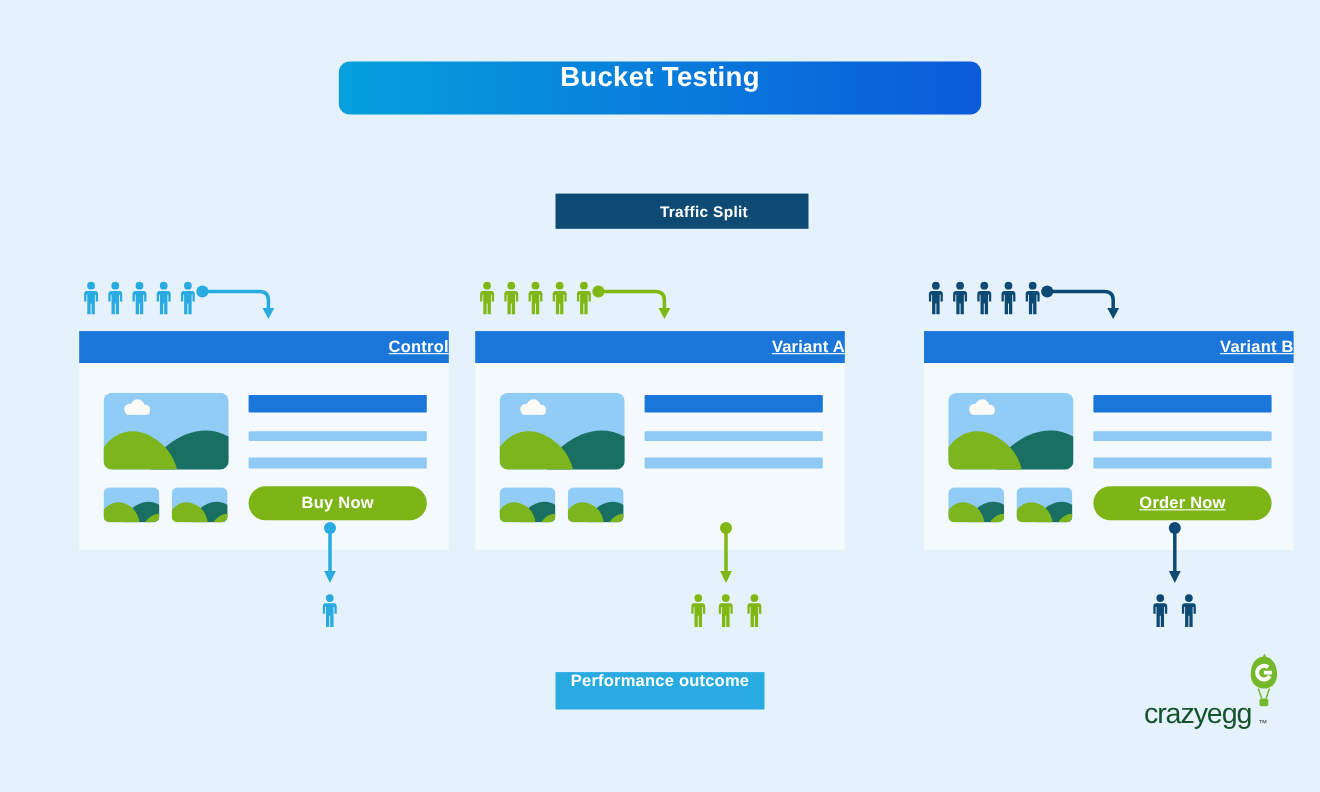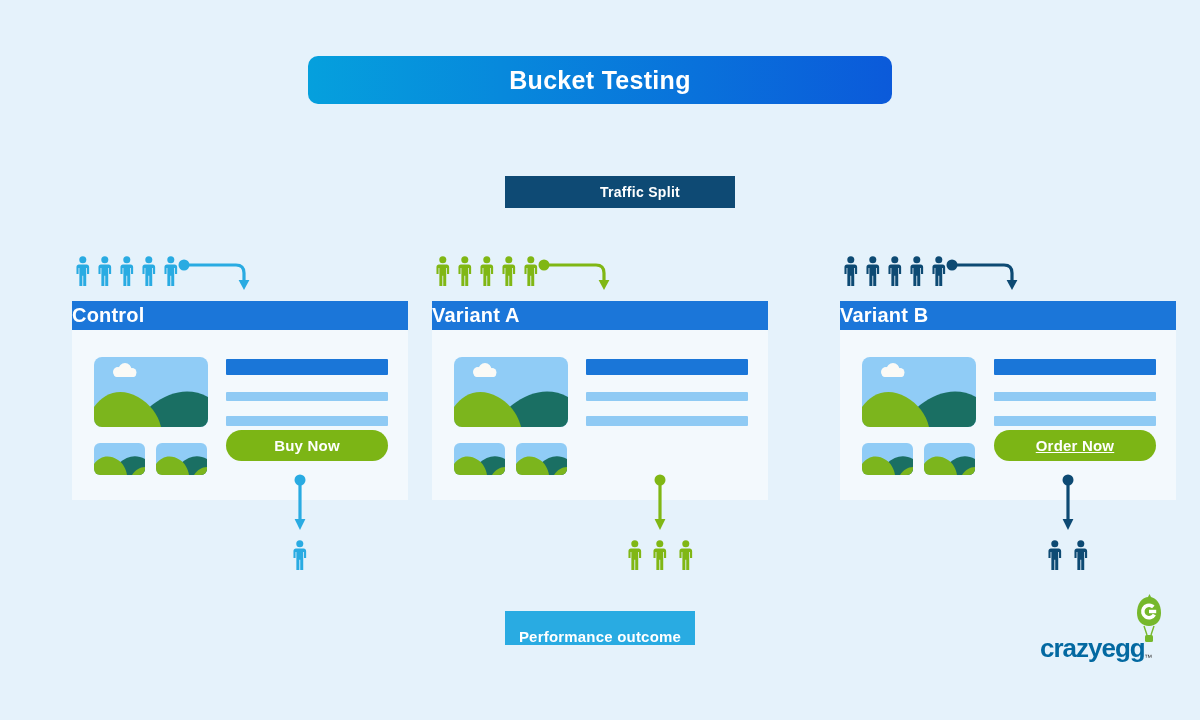--- a/index.html
+++ b/index.html
@@ -3,21 +3,21 @@
 <meta charset="utf-8">
 <style>
   html,body{margin:0;padding:0;}
   .stage{
     position:relative;width:1200px;height:720px;overflow:hidden;
     background:#e5f2fb;
     font-family:"Liberation Sans", sans-serif;
   }
   .title-banner{
     position:absolute;left:308px;top:56px;width:584px;height:48px;
-    border-radius:10px;display:flex;align-items:center;justify-content:center;
+    border-radius:10px;display:flex;justify-content:center;
     color:#fff;font-size:25px;font-weight:bold;letter-spacing:.3px;
   }
   .traffic-split{
     position:absolute;left:505px;top:176px;width:190px;height:32px;
     display:flex;align-items:center;justify-content:center;
     color:#fff;font-size:14px;font-weight:bold;letter-spacing:.3px;padding-left:40px;
   }
   #cols{position:absolute;left:0;top:0;width:1200px;height:720px;}
   .col{position:absolute;top:254px;width:336px;height:330px;}
   .col:nth-child(1){left:72px}
@@ -25,50 +25,50 @@
   .col:nth-child(3){left:792px}
 
   .persons-row{display:flex;gap:4.5px;}
   .person{width:17.6px;height:30px;fill:currentColor;display:block;}
   .audience{position:absolute;left:0;top:0;height:34px;width:336px;}
   .audience .persons-row{position:absolute;left:2px;top:2px;}
   .elbow{position:absolute;left:104px;top:3px;width:78px;height:36px;display:block;}
 
   .card{position:absolute;left:0;top:47px;width:336px;height:199px;}
   .card-header{
-    height:29px;display:flex;align-items:center;justify-content:flex-start;
-    color:#fff;font-size:20px;font-weight:bold;letter-spacing:.2px;
+    height:29px;display:flex;align-items:center;justify-content:flex-end;
+    color:#fff;font-size:15px;font-weight:bold;letter-spacing:.2px;text-decoration:underline;
   }
   .card-body{position:relative;height:170px;}
   .hero{position:absolute;left:22px;top:27px;width:114px;height:70px;border-radius:8px;overflow:hidden;}
   .thumb{position:absolute;top:113px;width:51px;height:32px;border-radius:6px;overflow:hidden;}
   .thumb svg,.hero svg{display:block;width:100%;height:100%;}
   .t1{left:22px}
   .t2{left:84px}
   .bar{position:absolute;left:154px;width:162px;border-radius:1px;}
   .b-title{top:29px;height:16px;}
   .b1{top:62px;height:9px;}
   .b2{top:86px;height:10px;}
   .cta{
-    position:absolute;left:154px;top:100px;width:162px;height:31px;border-radius:16px;
+    position:absolute;left:154px;top:112px;width:162px;height:31px;border-radius:16px;
     display:flex;align-items:center;justify-content:center;cursor:pointer;
     color:#fff;font-size:15px;font-weight:bold;letter-spacing:.2px;
   }
   .down-arrow{position:absolute;left:219px;top:219px;width:18px;height:62px;display:block;}
   .outcome{position:absolute;left:120px;top:286px;width:216px;display:flex;justify-content:center;gap:8px;}
 
   .performance{
     position:absolute;left:505px;top:611px;width:190px;height:34px;
-    display:flex;align-items:flex-end;justify-content:center;
+    display:flex;align-items:flex-start;justify-content:center;
     color:#fff;font-size:15px;font-weight:bold;letter-spacing:.2px;
   }
   .logo{position:absolute;left:1040px;top:594px;width:132px;height:78px;}
   .wordmark{
-    position:absolute;left:0;bottom:8px;font-size:26px;font-weight:bold;
-    letter-spacing:-1px;color:#0369a1;text-align:center;
+    position:absolute;left:0;bottom:8px;font-size:26px;font-weight:normal;
+    letter-spacing:-1px;color:#14532d;text-align:center;
   }
   .tm{position:absolute;left:104px;bottom:10px;font-size:8px;color:#3b3b3c;}
   .egg{position:absolute;right:8px;top:0;width:30px;height:58px;display:block;}
 </style>
 </head>
 <body>
 
 <div class="stage" style="background: rgb(229, 242, 251);">
 
   <div class="title-banner" style="background: linear-gradient(90deg, rgb(5, 160, 221), rgb(11, 90, 218));">

